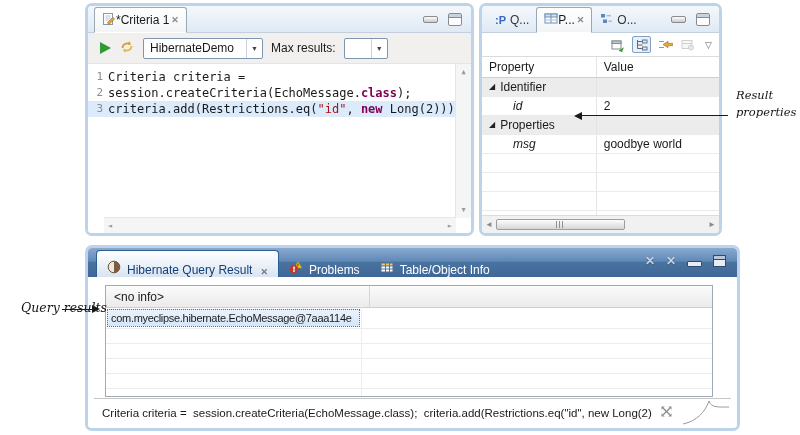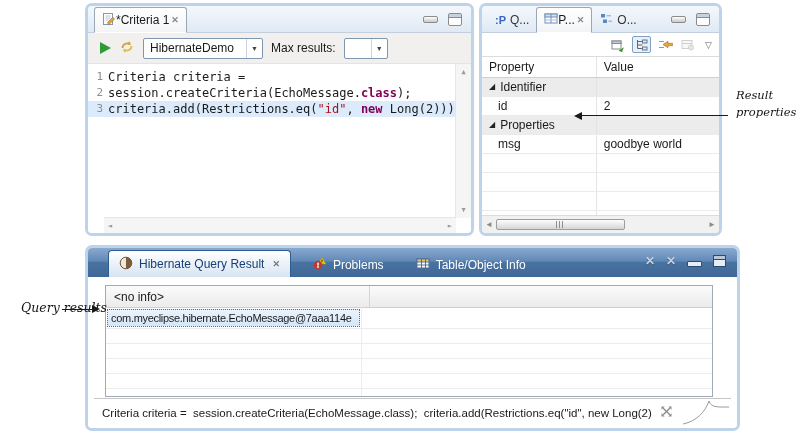--- a/index.html
+++ b/index.html
@@ -54,34 +54,34 @@
   .tool.sel{border:1px solid #7fa1c6;background:#e8f1fa;border-radius:2px;}
   .viewmenu{color:#666;font-size:9px;margin-left:3px;}
   .props-table{flex:1;border-top:1px solid #dcdcdc;overflow:hidden;}
   .prow{display:flex;height:19px;align-items:center;border-bottom:1px solid #ebebeb;box-sizing:border-box;}
   .prow .c1{width:48%;box-sizing:border-box;padding-left:7px;display:flex;align-items:center;gap:5px;
             height:100%;overflow:hidden;white-space:nowrap;}
   .prow .c2{flex:1;padding-left:7px;border-left:1px solid #e4e4e4;height:100%;
             display:flex;align-items:center;white-space:nowrap;overflow:hidden;}
   .prow.hdr{height:21px;border-bottom:1px solid #cfcfcf;}
   .prow.cat{background:#ececec;}
-  .prow.item .c1{padding-left:16px;}
+  .prow.item .c1{padding-left:31px;font-style:italic;}
   .tri{font-size:8px;color:#222;line-height:1;}
   .props-hscroll{height:17px;flex:none;background:#f1f1f1;border-top:1px solid #dcdcdc;
                  display:flex;align-items:center;padding:0 3px;color:#8a8a8a;font-size:8px;}
   .hthumb{width:56%;height:11px;box-sizing:border-box;margin:0 3px;border:1px solid #9d9d9d;
           border-radius:2px;background:linear-gradient(#fdfdfd,#d5d5d5);display:flex;}
   .grip{width:9px;height:7px;margin:auto;
         background:repeating-linear-gradient(90deg,#8f8f8f 0 1px,transparent 1px 3px);}
   
   #results-panel{left:85px;top:245px;width:655px;height:186px;}
   .rheader{height:29px;flex:none;border-radius:3px 3px 0 0;position:relative;
            background:linear-gradient(180deg,#8aa9ce 0%,#6089b8 45%,#49739f 50%,#3f6698 100%);
            display:flex;align-items:flex-end;padding-left:8px;}
-  .rtab{height:25px;display:flex;align-items:center;gap:6px;padding:0 10px;color:#fff;margin-left:12px;}
+  .rtab{height:25px;display:flex;align-items:flex-end;gap:6px;padding:0 10px;color:#fff;}
   .rtab.active{background:linear-gradient(#ffffff,#d8e4f2);border-radius:4px 4px 0 0;
                color:#153f76;border:1px solid #2e5d94;border-bottom:none;height:26px;}
   .rtab.active .closex{color:#777;}
   .rwinbtns{position:absolute;right:11px;top:7px;display:flex;gap:11px;align-items:center;}
   .remx{color:#c8d0dc;font-weight:bold;font-size:12px;line-height:1;text-shadow:0 1px 0 #33517a;}
   .wmin{width:13px;height:4px;background:#e8edf4;border:1px solid #2c4a72;border-radius:1px;margin-top:5px;}
   .wmax{width:11px;height:10px;border:1px solid #2c4a72;background:#e8edf4;}
   .wmax i{display:block;height:3px;background:#b9c8dd;border-bottom:1px solid #2c4a72;}
   .rbody{flex:1;position:relative;background:#fff;}
   .rtable{position:absolute;left:17px;right:24px;top:8px;height:112px;border:1px solid #9fa9b7;

